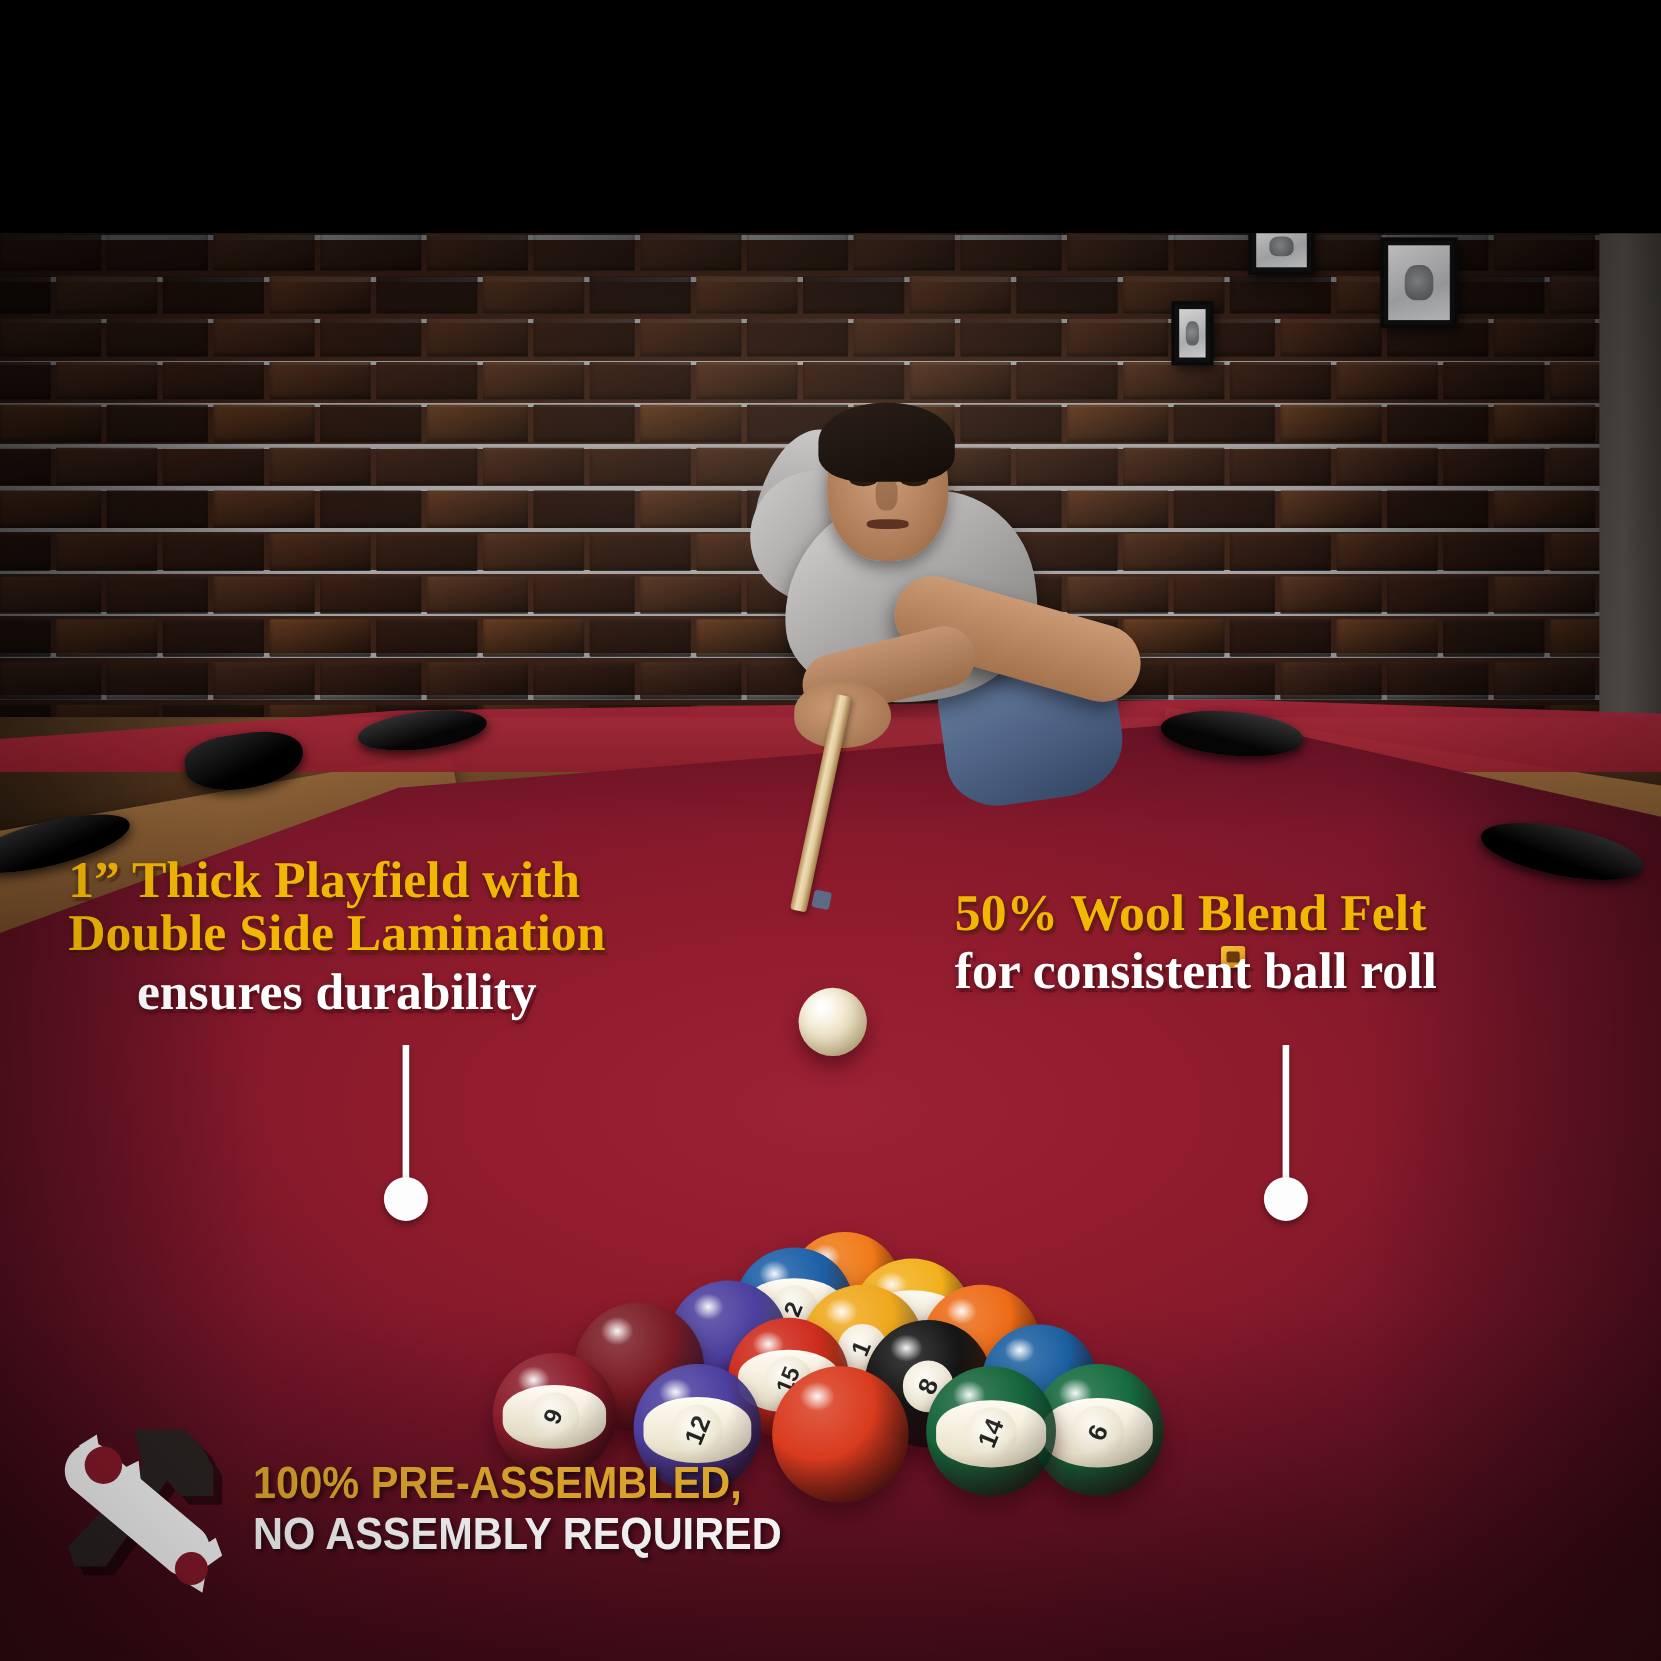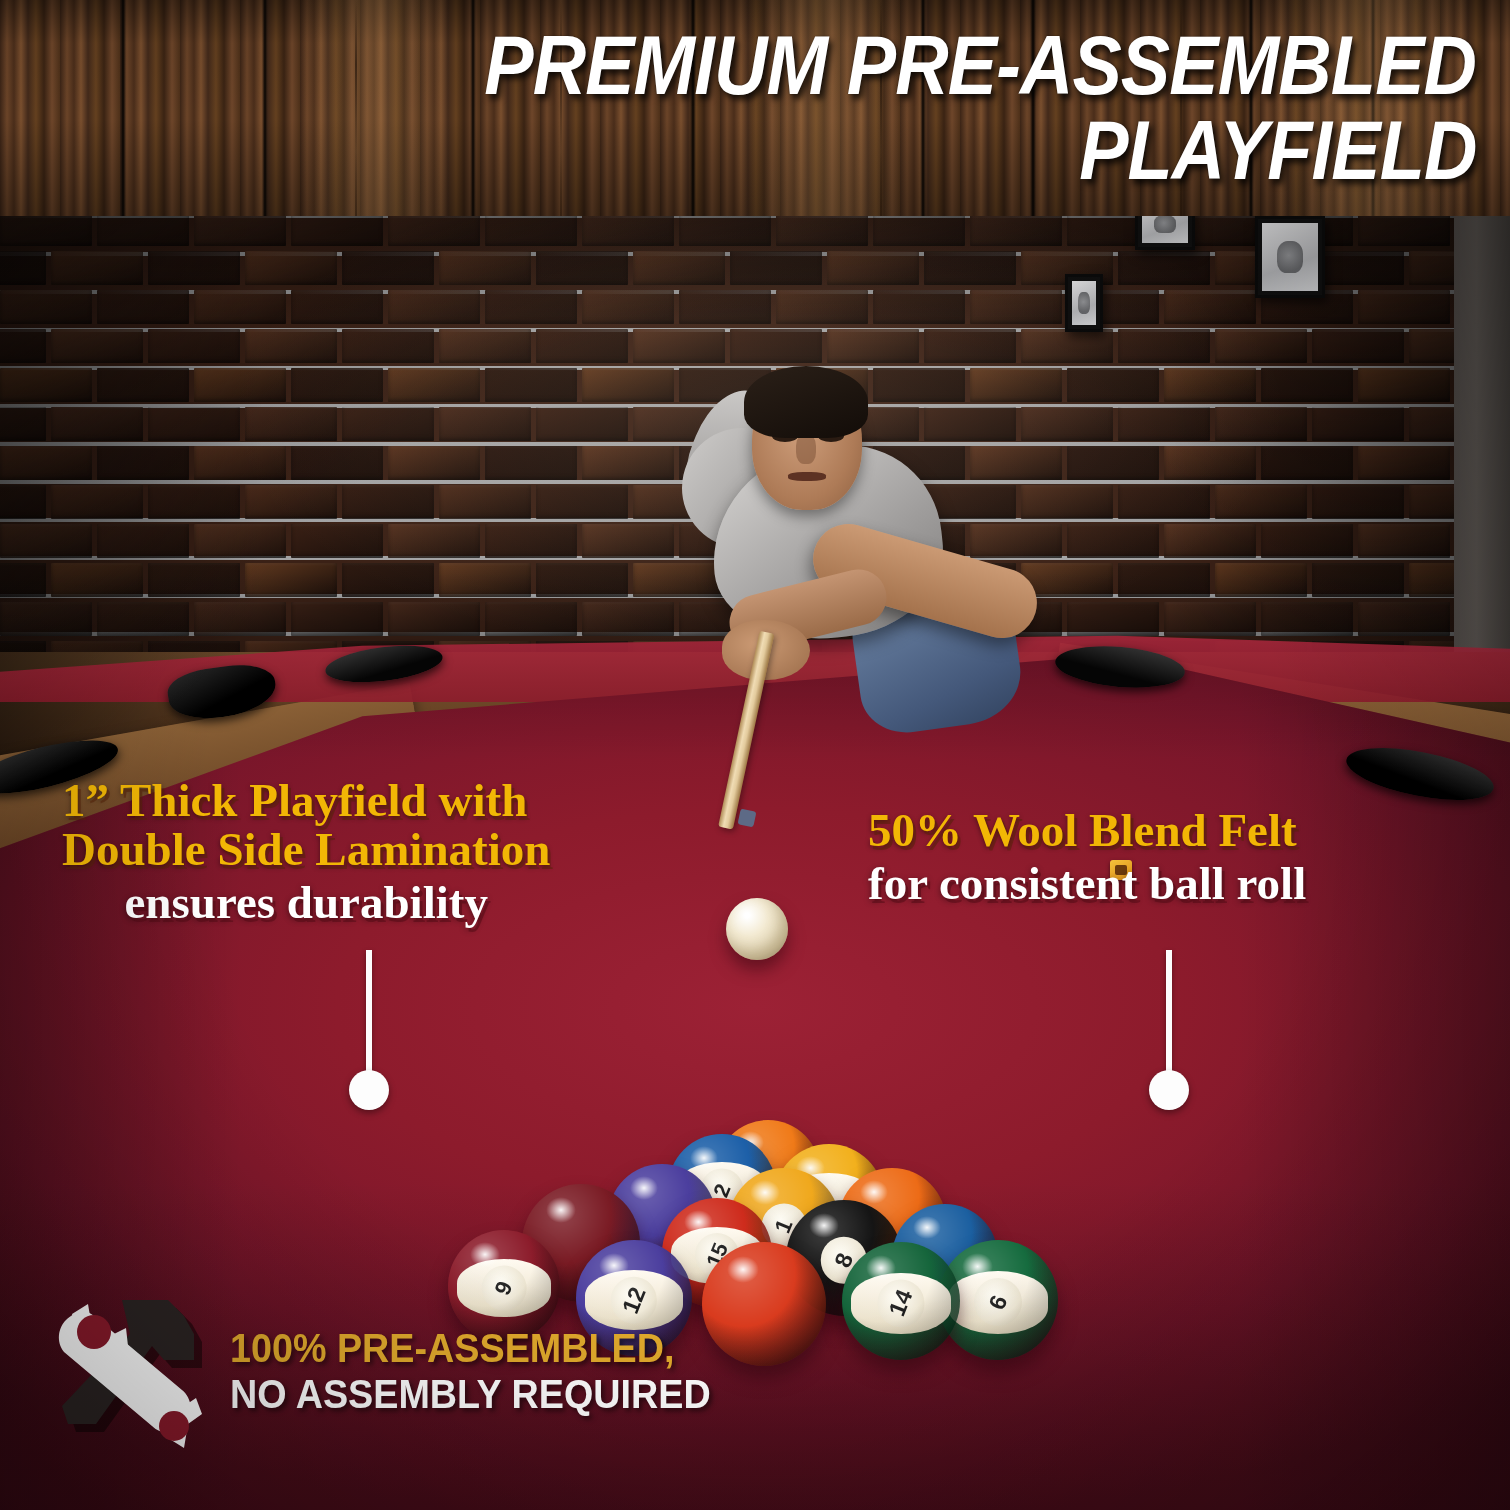--- a/index.html
+++ b/index.html
@@ -244,42 +244,20 @@
 
   
   #vignette { position:absolute; inset:0; z-index:30; pointer-events:none;
     background:radial-gradient(ellipse 1000px 900px at 50% 55%, rgba(0,0,0,0) 55%, rgba(0,0,0,.30) 100%); }
 </style>
 </head>
 <body>
 
 <div id="stage">
 
-  <div id="header">
-    <div class="plank-seam" style="left:120px"></div>
-    <div class="plank-seam" style="left:262px"></div>
-    <div class="plank-seam" style="left:470px"></div>
-    <div class="plank-seam" style="left:690px"></div>
-    <div class="plank-seam" style="left:920px"></div>
-    <div class="plank-seam" style="left:1030px"></div>
-    <div class="plank-seam" style="left:1248px"></div>
-    <div class="plank-seam" style="left:1370px"></div>
-    <div class="wood-light" style="left:300px;width:150px"></div>
-    <div class="wood-light" style="left:740px;width:170px"></div>
-    <div class="wood-light" style="left:1270px;width:200px"></div>
-    <div class="wood-grain" style="left:355px"></div>
-    <div class="wood-grain" style="left:560px"></div>
-    <div class="wood-grain" style="left:880px"></div>
-    <div class="wood-grain" style="left:1180px"></div>
-
-    <div id="title-wrap">
-      <div class="title-line l1">PREMIUM PRE-ASSEMBLED</div>
-      <div class="title-line l2">PLAYFIELD</div>
-    </div>
-  </div>
 
   <div id="scene">
 
     <div id="brickwall">
         <div class="brick-row" style="top: 0px;">
           <div class="brick" style="left: 0px; width: 92px; background: linear-gradient(160deg, rgb(74, 43, 29), rgba(0, 0, 0, 0.55));"></div>
           <div class="brick" style="left: 97px; width: 92px; background: linear-gradient(160deg, rgba(63, 36, 23, 0), rgba(0, 0, 0, 0.55));"></div>
           <div class="brick" style="left: 194px; width: 92px; background: linear-gradient(160deg, rgb(74, 43, 29), rgba(0, 0, 0, 0.55));"></div>
           <div class="brick" style="left: 291px; width: 92px; background: linear-gradient(160deg, rgba(63, 36, 23, 0), rgba(0, 0, 0, 0.55));"></div>
           <div class="brick" style="left: 388px; width: 92px; background: linear-gradient(160deg, rgb(74, 43, 29), rgba(0, 0, 0, 0.55));"></div>

